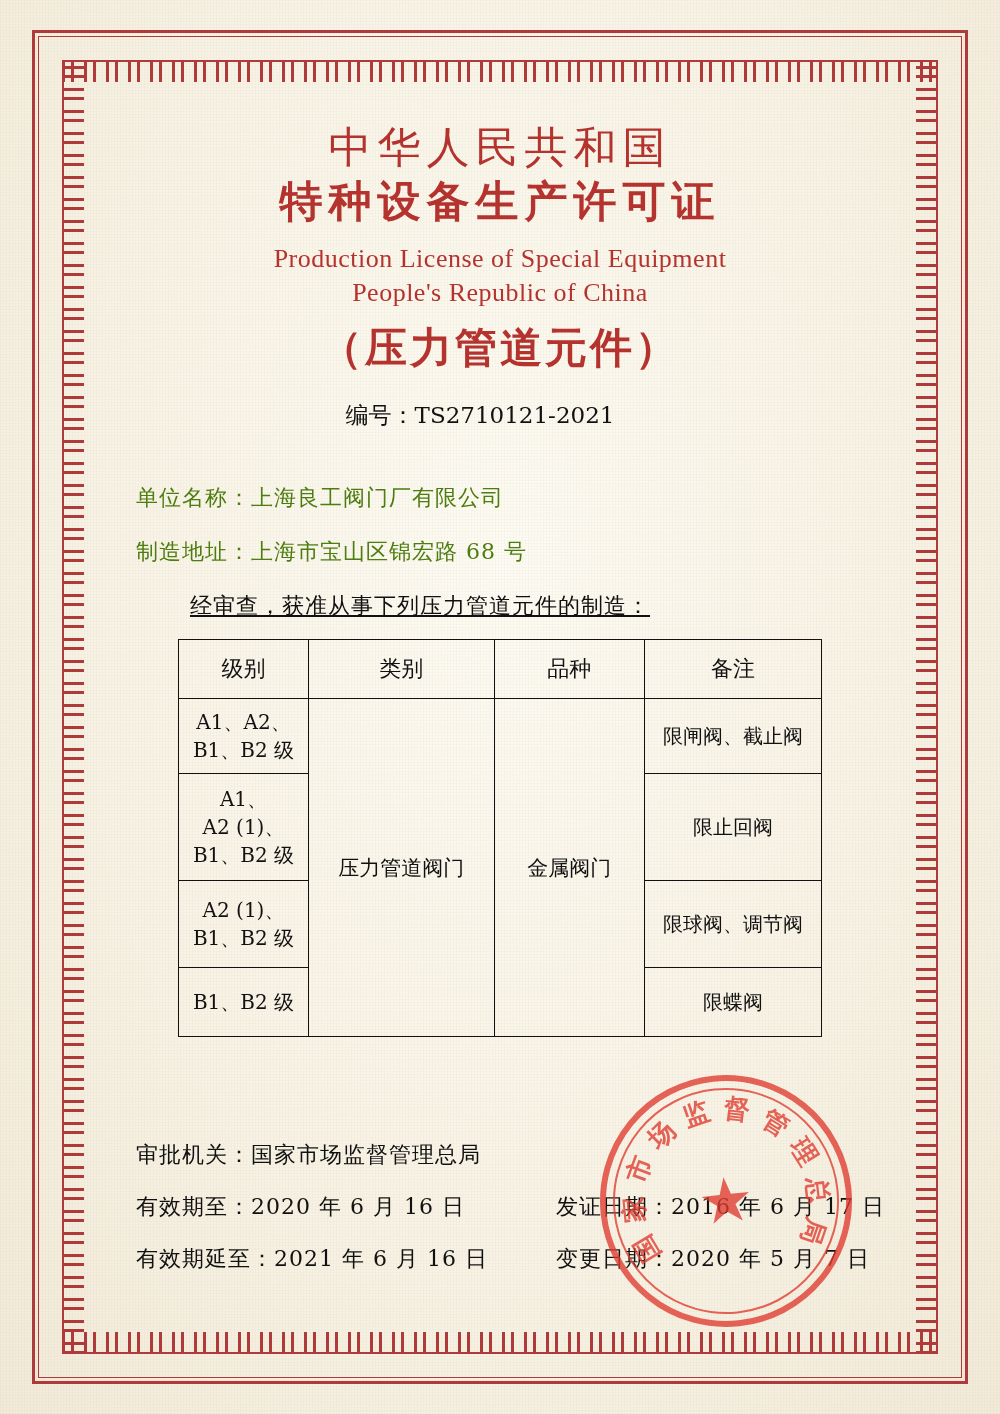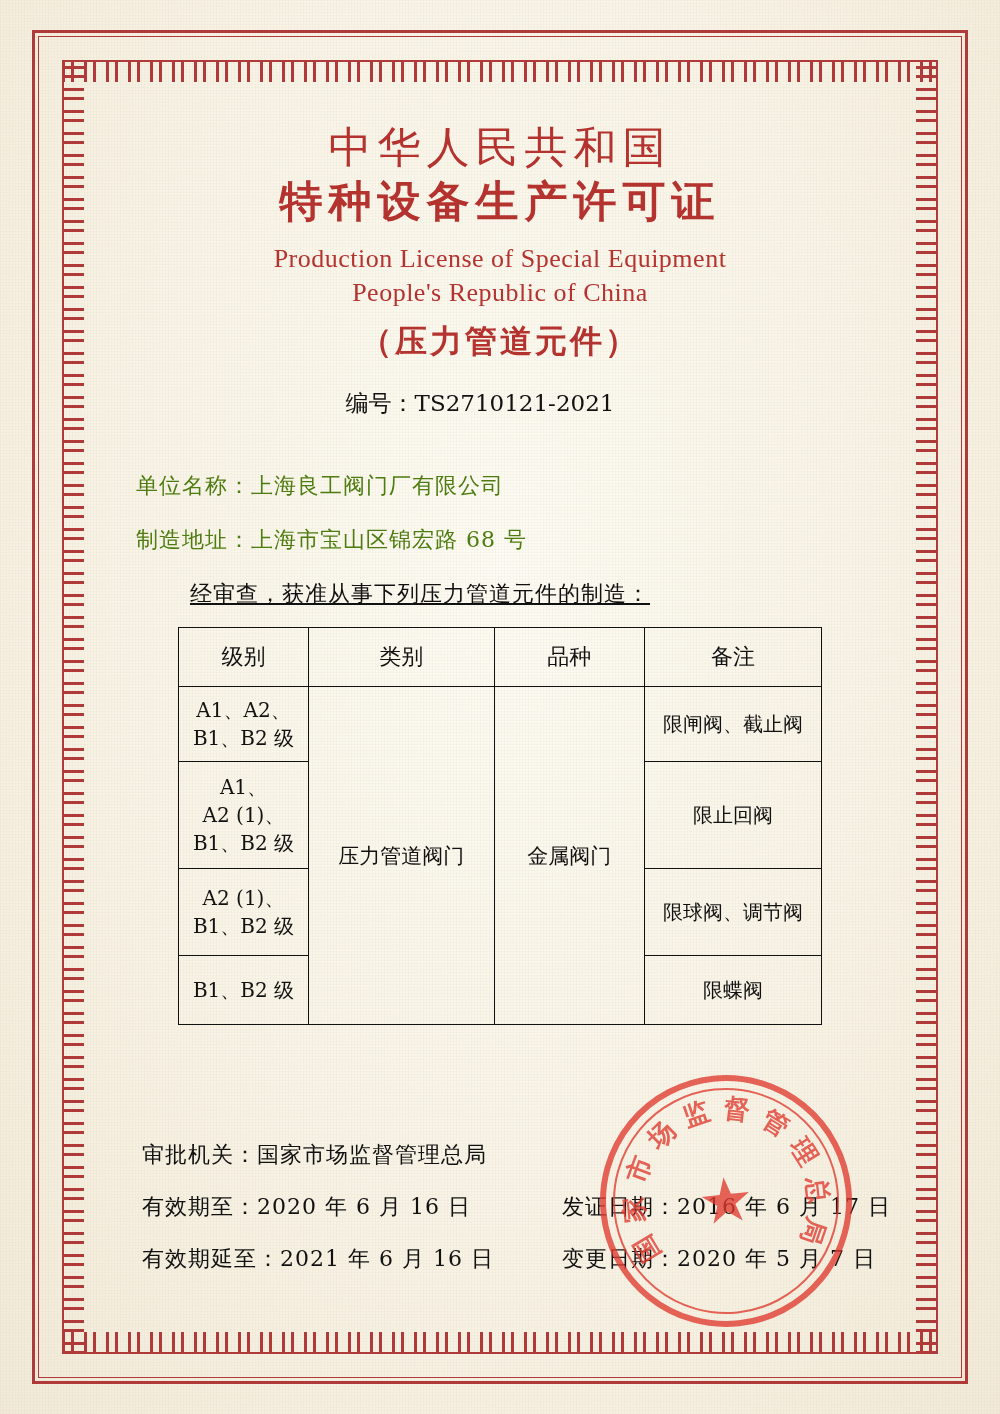--- a/index.html
+++ b/index.html
@@ -94,21 +94,21 @@
     letter-spacing: 0.5px;
     font-family: "Liberation Serif", serif;
   }
   .title-en2 {
     font-size: 26px;
     margin-top: 4px;
     letter-spacing: 0.5px;
     font-family: "Liberation Serif", serif;
   }
   .title-sub {
-    font-size: 32px;
+    font-size: 42px;
     margin-top: 12px;
     letter-spacing: 3px;
     font-weight: 700;
     font-family: "DejaVu Serif", serif;
   }
 
   .serial-row {
     text-align: center;
     margin-top: 24px;
     padding-right: 40px;
@@ -172,21 +172,21 @@
     font-size: 20px;
   }
   tr.row1 td.grade-cell, tr.row1 td.note-cell { height: 62px; }
   tr.row2 td.grade-cell, tr.row2 td.note-cell { height: 94px; }
   tr.row3 td.grade-cell, tr.row3 td.note-cell { height: 74px; }
   tr.row4 td.grade-cell, tr.row4 td.note-cell { height: 56px; }
 
   
   .footer {
     position: absolute;
-    left: 62px;
+    left: 56px;
     right: 20px;
     bottom: 40px;
     font-size: 22px;
     color: #111;
     font-family: "DejaVu Serif", serif;
   }
   .footer-line {
     margin-bottom: 22px;
     letter-spacing: 1px;
     display: flex;

